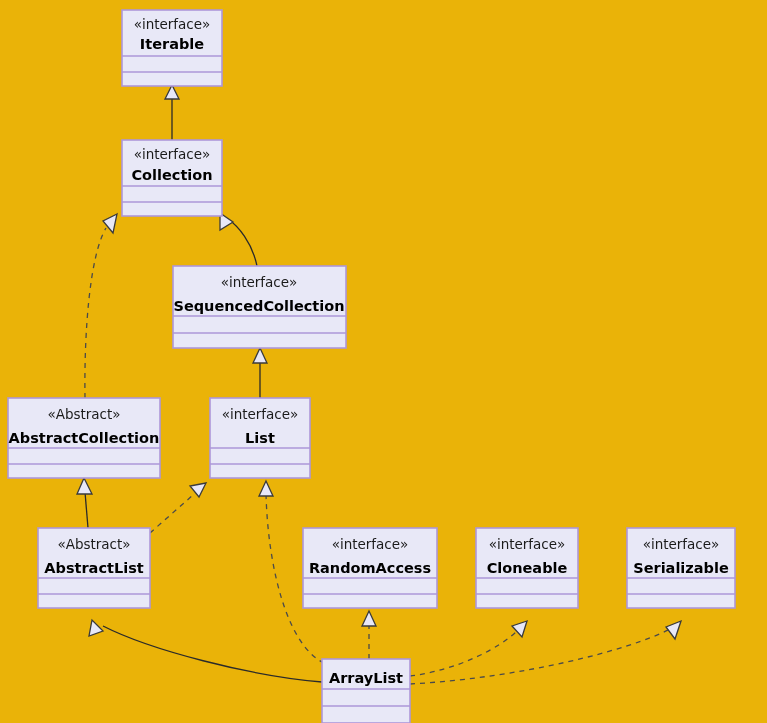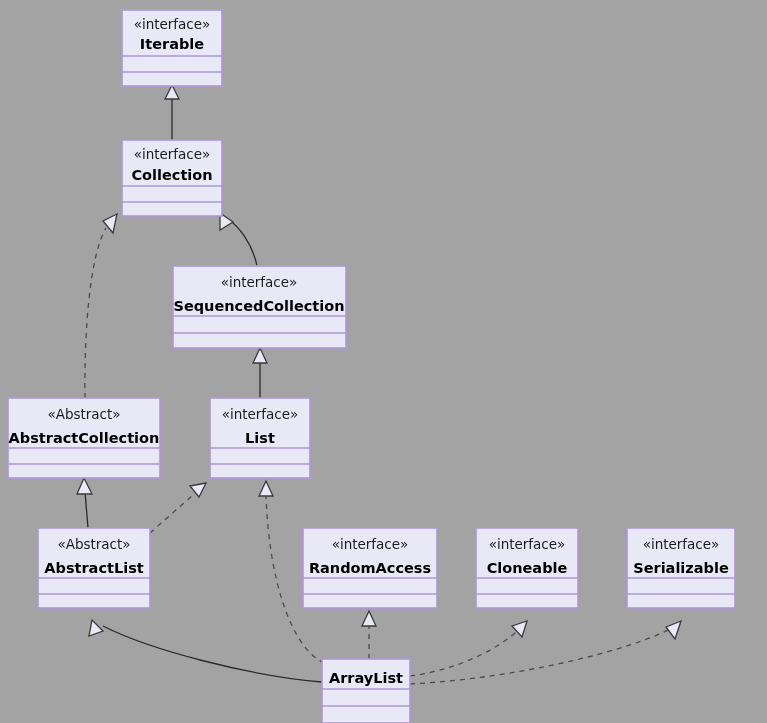--- a/index.html
+++ b/index.html
@@ -10,21 +10,21 @@
   body {
     width: 767px;
     height: 723px;
     font-family: "DejaVu Sans", sans-serif;
     overflow: hidden;
   }
   #diagram-root {
     position: relative;
     width: 767px;
     height: 723px;
-    background: #a3a3a3;
+    background: #eab308;
   }
   svg#uml-canvas {
     position: absolute;
     left: 0;
     top: 0;
     width: 767px;
     height: 723px;
     display: block;
   }
   .uml-box-rect {

